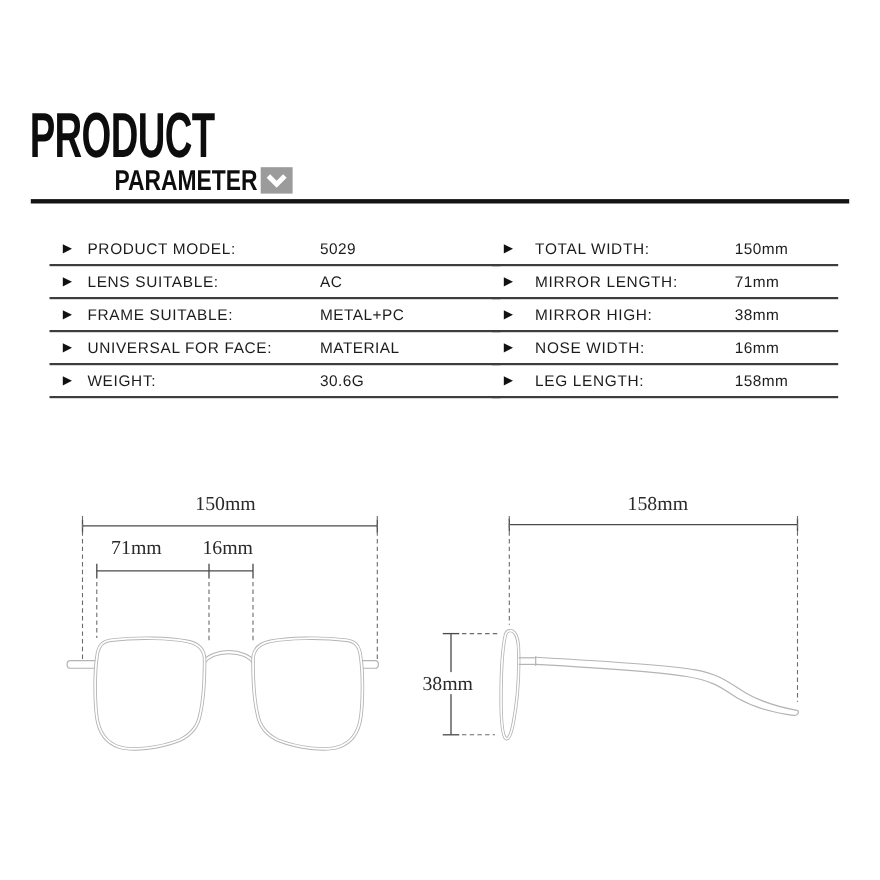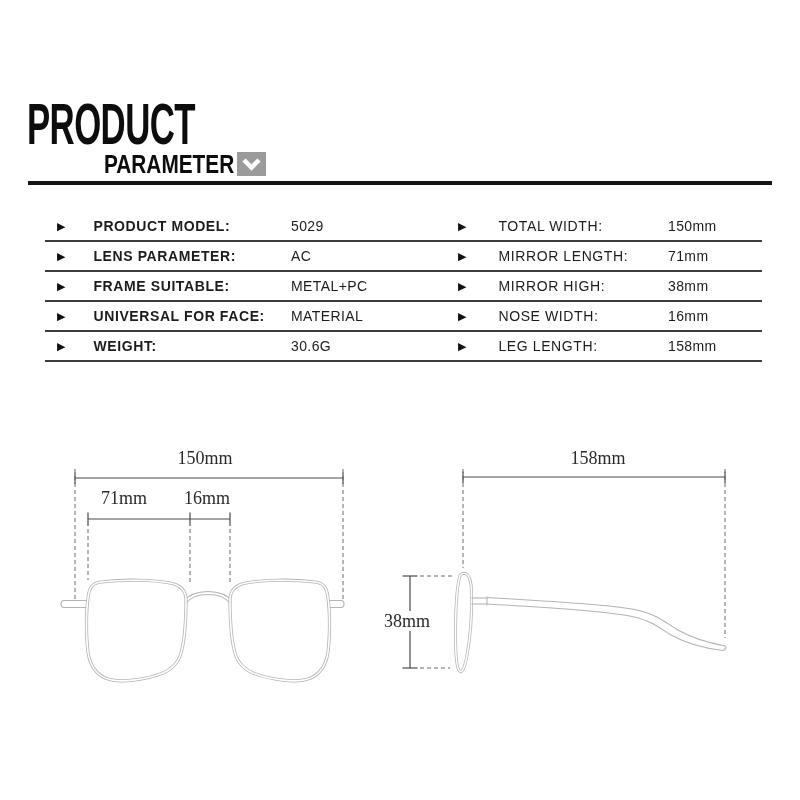--- a/index.html
+++ b/index.html
@@ -18,22 +18,22 @@
   
   .spec-table{position:absolute;top:212px;}
   .spec-table.left{left:45px;width:410px;}
   .spec-table.right{left:447px;width:315px;}
   .trow{position:relative;height:28px;border-bottom:2px solid #3d3d3d;
         display:flex;align-items:center;}
   .tri{font-size:11px;color:#111;line-height:1;}
   .spec-table.left .tri{margin-left:12px;}
   .spec-table.right .tri{margin-left:11px;}
   .tlabel{font-size:14px;color:#1c1c1c;letter-spacing:0.6px;}
-  .spec-table.left .tlabel{margin-left:28px;font-weight:bold;}
-  .spec-table.right .tlabel{margin-left:32px;}
+  .spec-table.left .tlabel{margin-left:14px;}
+  .spec-table.right .tlabel{margin-left:20px;}
   .tvalue{position:absolute;font-size:14px;color:#1c1c1c;letter-spacing:0.4px;}
   .spec-table.left .tvalue{left:246px;}
   .spec-table.right .tvalue{left:221px;}
 
   
   #diagram-svg{position:absolute;left:0;top:0;pointer-events:none;}
   .dim-label{position:absolute;text-align:center;font-family:"Liberation Serif", serif;
              font-size:18px;color:#2a2a2a;line-height:1;white-space:nowrap;}
   .dim-label.masked{background:#ffffff;padding:1px 0;}
 </style>
@@ -52,21 +52,21 @@
   <div class="header-rule"></div>
 
   <div class="spec-table left">
     <div class="trow">
       <span class="tri">▶</span>
       <span class="tlabel">PRODUCT MODEL:</span>
       <span class="tvalue">5029</span>
     </div>
     <div class="trow">
       <span class="tri">▶</span>
-      <span class="tlabel">LENS PARAMETER:</span>
+      <span class="tlabel">LENS SUITABLE:</span>
       <span class="tvalue">AC</span>
     </div>
     <div class="trow">
       <span class="tri">▶</span>
       <span class="tlabel">FRAME SUITABLE:</span>
       <span class="tvalue">METAL+PC</span>
     </div>
     <div class="trow">
       <span class="tri">▶</span>
       <span class="tlabel">UNIVERSAL FOR FACE:</span>

